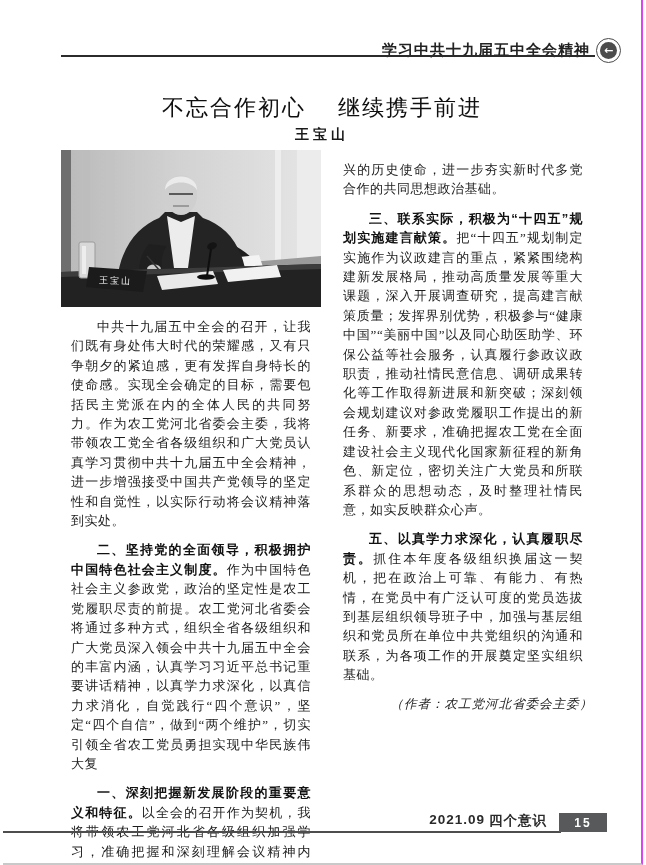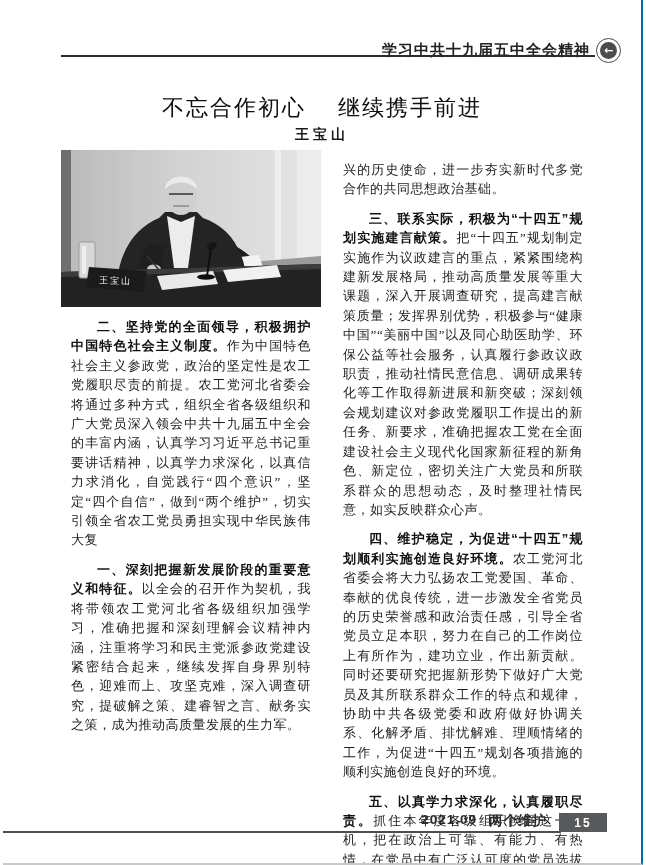--- a/index.html
+++ b/index.html
@@ -1,21 +1,21 @@
 <!DOCTYPE html>
 <html><head>
 <meta charset="utf-8">
 <style>
   * { box-sizing: border-box; }
   html,body { margin:0; padding:0; background:#fff; }
   .page {
     position:relative; width:640px; height:865px; margin:0 auto;
     background:#ffffff; overflow:hidden;
     font-family:"Liberation Serif","DejaVu Serif",serif; color:#1c1c1c;
-    border-right:2px solid #0369a1; border-bottom:2px solid #c9c9c9;
+    border-right:2px solid #d946ef; border-bottom:2px solid #c9c9c9;
   }
 
   
   .header-band {
     position:absolute; top:37px; right:20px; height:26px;
     display:flex; align-items:center; gap:6px;
   }
   .header-label {
     font-family:"Liberation Sans","DejaVu Sans",sans-serif;
     font-weight:bold; font-size:15px; color:#222; letter-spacing:1px;
@@ -65,21 +65,21 @@
   .byline {
     margin:1px 0 0 0; font-size:12.5px; line-height:19.4px;
     text-align:right; font-style:italic; color:#222; letter-spacing:1px;
   }
 
   
   .footer-rule { position:absolute; bottom:30px; left:0; width:558px; height:2px; background:#4d4d4d; }
   .footer-meta {
     position:absolute; bottom:33px; right:94px;
     font-family:"Liberation Sans","DejaVu Sans",sans-serif; font-weight:bold;
-    font-size:13.5px; color:#2a2a2a; display:flex; gap:12px; letter-spacing:1px;
+    font-size:13.5px; color:#2a2a2a; display:flex; gap:4px; letter-spacing:1px;
   }
   .page-badge {
     position:absolute; bottom:31px; right:34px; width:48px; height:19px;
     background:#58595b; color:#fff; display:flex; align-items:center; justify-content:center;
     font:bold 12px "Liberation Sans","DejaVu Sans",sans-serif; letter-spacing:2px;
   }
 </style>
 </head>
 <body>
 
@@ -147,34 +147,34 @@
           <ellipse cx="145" cy="127" rx="9" ry="2.8" fill="#0f0f0f"></ellipse>
 
           <rect x="18" y="92" width="16" height="36" rx="2" fill="#d8d8d8" stroke="#9b9b9b" stroke-width="1"></rect>
           <rect x="21" y="96" width="4" height="28" fill="#f3f3f3" opacity="0.8"></rect>
 
           <polygon points="28,117 86,121 82,142 25,137" fill="#1b1b1b"></polygon>
           <text x="38" y="133" font-size="9" fill="#f5f5f5" letter-spacing="2" transform="rotate(2 38 133)">王宝山</text>
         </svg>
       </figure>
 
+      <p class="para"><span class="phead"></span><span>中共十九届五中全会的召开，让我们既有身处伟大时代的荣耀感，又有只争朝夕的紧迫感，更有发挥自身特长的使命感。实现全会确定的目标，需要包括民主党派在内的全体人民的共同努力。作为农工党河北省委会主委，我将带领农工党全省各级组织和广大党员认真学习贯彻中共十九届五中全会精神，进一步增强接受中国共产党领导的坚定性和自觉性，以实际行动将会议精神落到实处。</span></p>
       <p class="para"><span class="phead">二、坚持党的全面领导，积极拥护中国特色社会主义制度。</span><span>作为中国特色社会主义参政党，政治的坚定性是农工党履职尽责的前提。农工党河北省委会将通过多种方式，组织全省各级组织和广大党员深入领会中共十九届五中全会的丰富内涵，认真学习习近平总书记重要讲话精神，以真学力求深化，以真信力求消化，自觉践行“四个意识”，坚定“四个自信”，做到“两个维护”，切实引领全省农工党员勇担实现中华民族伟大复</span></p>
       <p class="para"><span class="phead">一、深刻把握新发展阶段的重要意义和特征。</span><span>以全会的召开作为契机，我将带领农工党河北省各级组织加强学习，准确把握和深刻理解会议精神内涵，注重将学习和民主党派参政党建设紧密结合起来，继续发挥自身界别特色，迎难而上、攻坚克难，深入调查研究，提破解之策、建睿智之言、献务实之策，成为推动高质量发展的生力军。</span></p>
     </div>
 
     <div class="col">
       <p class="para cont"><span>兴的历史使命，进一步夯实新时代多党合作的共同思想政治基础。</span></p>
       <p class="para"><span class="phead">三、联系实际，积极为“十四五”规划实施建言献策。</span><span>把“十四五”规划制定实施作为议政建言的重点，紧紧围绕构建新发展格局，推动高质量发展等重大课题，深入开展调查研究，提高建言献策质量；发挥界别优势，积极参与“健康中国”“美丽中国”以及同心助医助学、环保公益等社会服务，认真履行参政议政职责，推动社情民意信息、调研成果转化等工作取得新进展和新突破；深刻领会规划建议对参政党履职工作提出的新任务、新要求，准确把握农工党在全面建设社会主义现代化国家新征程的新角色、新定位，密切关注广大党员和所联系群众的思想动态，及时整理社情民意，如实反映群众心声。</span></p>
-      <p class="para"><span class="phead">四、维护稳定，为促进“十四五”规划顺利实施创造良好环境。</span><span>农工党河北省委会将大力弘扬农工党爱国、革命、奉献的优良传统，进一步激发全省党员的历史荣誉感和政治责任感，引导全省党员立足本职，努力在自己的工作岗位上有所作为，建功立业，作出新贡献。同时还要研究把握新形势下做好广大党员及其所联系群众工作的特点和规律，协助中共各级党委和政府做好协调关系、化解矛盾、排忧解难、理顺情绪的工作，为促进“十四五”规划各项措施的顺利实施创造良好的环境。</span></p>
       <p class="para"><span class="phead">五、以真学力求深化，认真履职尽责。</span><span>抓住本年度各级组织换届这一契机，把在政治上可靠、有能力、有热情，在党员中有广泛认可度的党员选拔到基层组织领导班子中，加强与基层组织和党员所在单位中共党组织的沟通和联系，为各项工作的开展奠定坚实组织基础。</span></p>
       <p class="byline">（作者：农工党河北省委会主委）</p>
 
     </div>
   </div>
 
   <div class="footer-rule"></div>
   <div class="footer-meta">
     <span>2021.09</span>
-    <span>两个维护</span>
+    <span>四个意识</span>
   </div>
   <div class="page-badge">15</div>
 
 </div>
 
 </body></html>

